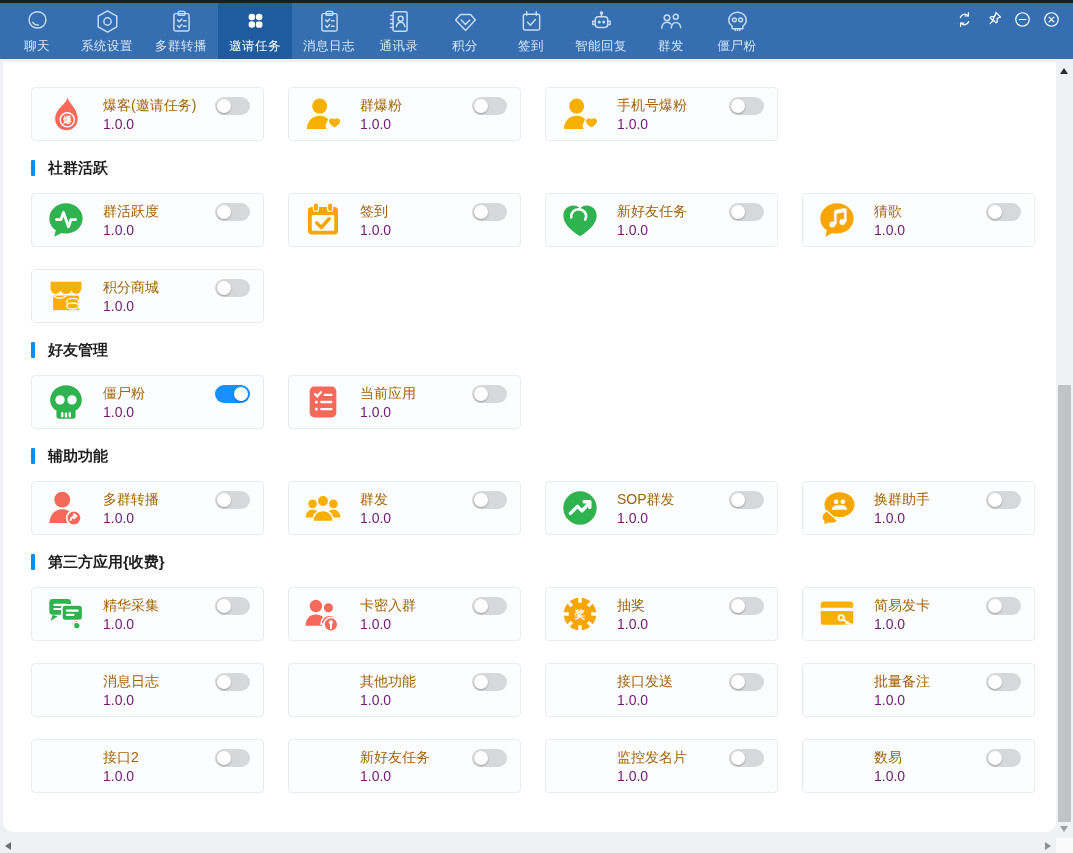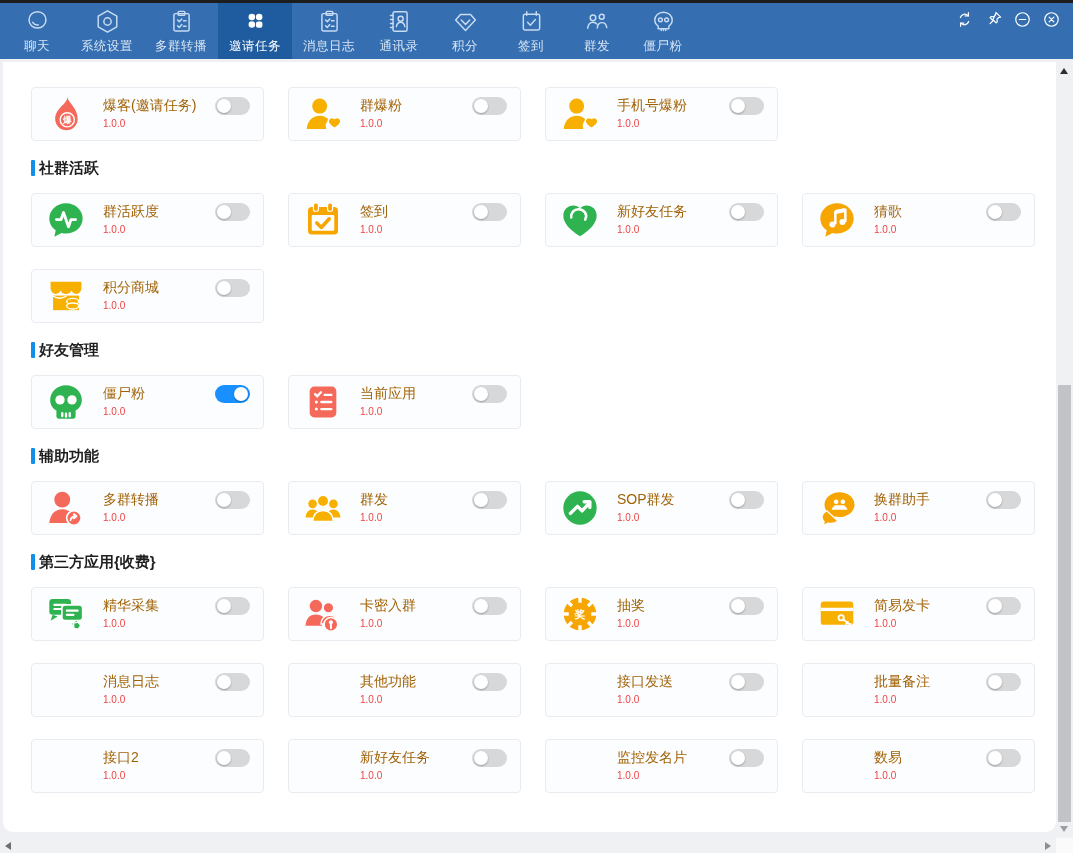--- a/index.html
+++ b/index.html
@@ -18,31 +18,31 @@
   .tb-item.active .tb-icon svg{stroke:#ffffff;}
   .tb-label{font-size:12.5px;letter-spacing:.5px;white-space:nowrap;}
   .win-controls{position:absolute;right:12px;top:7px;display:flex;gap:10px;}
   .wc{width:19px;height:19px;cursor:pointer;}
   .wc svg{width:19px;height:19px;fill:none;stroke:#ffffff;stroke-width:3;
           stroke-linecap:round;stroke-linejoin:round;}
   
   .content{position:absolute;top:62px;left:0;right:17px;bottom:15px;background:#eef0f4;}
   .panel{position:absolute;left:3px;right:0;top:0;bottom:6px;background:#ffffff;
          border-radius:0 0 10px 10px;padding:25px 24px 0 28px;overflow:hidden;box-sizing:border-box;}
-  .sec-header{display:flex;align-items:center;gap:4px;margin:18px 0 16px 0;height:18px;}
+  .sec-header{display:flex;align-items:center;gap:13px;margin:18px 0 16px 0;height:18px;}
   .sec-bar{width:4px;height:16px;border-radius:1px;background:var(--accent,#108ee9);}
   .sec-title{font-size:15px;font-weight:bold;color:#1f1f1f;}
   .grid{display:grid;grid-template-columns:repeat(4,233px);column-gap:24px;row-gap:22px;}
   .card{position:relative;height:52px;background:#fcfdfe;border:1px solid #e9ebf0;border-radius:4px;
         display:flex;align-items:center;padding:0 13px 0 14px;box-sizing:content-box;}
   .app-icon{width:40px;height:40px;flex:0 0 40px;}
   .app-icon svg{width:40px;height:40px;display:block;}
   .app-info{display:flex;flex-direction:column;gap:4px;margin-left:17px;}
   .app-name{font-size:14px;color:#a16207;line-height:15px;white-space:nowrap;}
-  .app-version{font-size:10px;color:#ef4444;line-height:14px;}
+  .app-version{font-size:14px;color:#701a75;line-height:14px;}
   .toggle{position:absolute;right:13px;top:9px;width:35px;height:18px;border-radius:9px;
           background:#d7d8da;cursor:pointer;}
   .toggle .knob{position:absolute;top:2px;left:2px;width:14px;height:14px;border-radius:50%;
                 background:#ffffff;box-shadow:0 1px 2px rgba(0,0,0,.28);}
   .toggle.on{background:var(--toggle-on,#1890ff);}
   .toggle.on .knob{left:auto;right:2px;}
   
   .vscroll{position:absolute;top:62px;right:0;bottom:15px;width:17px;background:#f0f1f3;}
   .vthumb{position:absolute;left:2px;right:2px;top:323px;height:437px;background:#c1c3c7;}
   .arrow{width:0;height:0;position:absolute;}
@@ -147,20 +147,33 @@
             <rect x="9.5" y="11" width="29" height="28" rx="3"></rect>
             <path d="M15.5 6.5V13M32.5 6.5V13"></path>
             <path d="M17 25.5l5 5 9-10"></path>
           </svg>
         </span>
         <span class="tb-label">签到</span>
       </div>
       <div class="tb-item">
         <span class="tb-icon">
           <svg viewBox="0 0 48 48">
+            <rect x="13" y="15.5" width="22" height="19" rx="5"></rect>
+            <circle cx="20" cy="25" r="1.4"></circle>
+            <circle cx="28" cy="25" r="1.4"></circle>
+            <path d="M24 15.5V11"></path>
+            <circle cx="24" cy="9" r="1.8"></circle>
+            <path d="M13 23.5H8.5v6H13M35 23.5h4.5v6H35"></path>
+          </svg>
+        </span>
+        <span class="tb-label">智能回复</span>
+      </div>
+      <div class="tb-item">
+        <span class="tb-icon">
+          <svg viewBox="0 0 48 48">
             <circle cx="16" cy="17.5" r="5"></circle>
             <circle cx="31.5" cy="15.5" r="4.4"></circle>
             <path d="M6.5 36c.9-7 4.1-10.5 9.5-10.5 3 0 5.4 1.1 7.1 3.2"></path>
             <path d="M23.5 35.5c.8-6.3 3.6-9.5 8.5-9.5 4.6 0 7.4 2.9 8.5 8.7"></path>
           </svg>
         </span>
         <span class="tb-label">群发</span>
       </div>
       <div class="tb-item">
         <span class="tb-icon">

